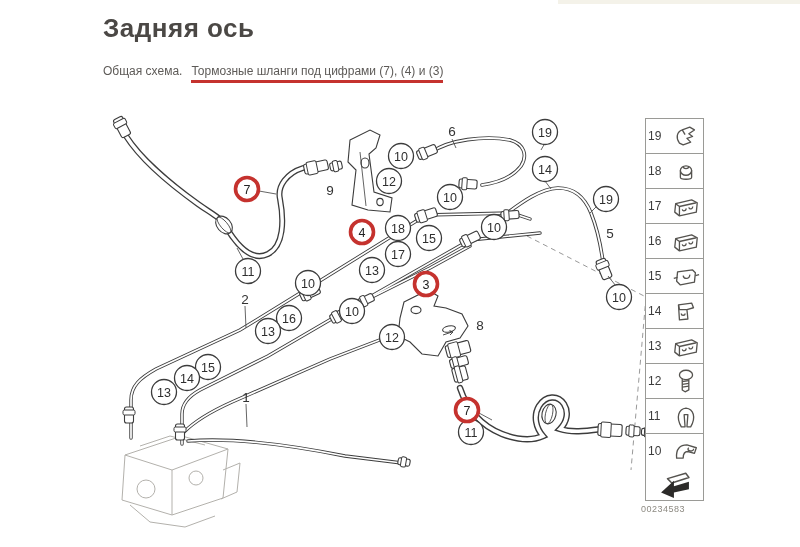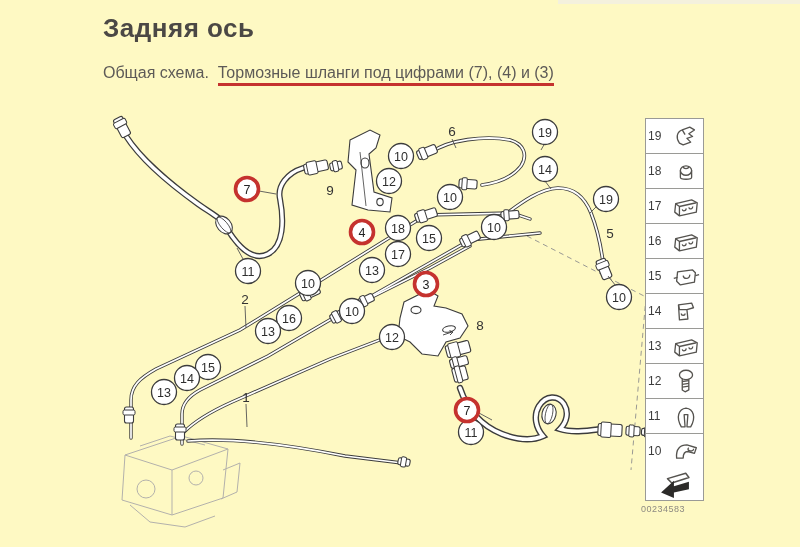--- a/index.html
+++ b/index.html
@@ -1,19 +1,19 @@
 <!DOCTYPE html>
 <html><head>
 <meta charset="utf-8">
 <style>
   html,body{margin:0;padding:0;background:#e8e8e8;font-family:"Liberation Sans",sans-serif;}
-  #canvas{position:relative;width:800px;height:547px;background:#fef9c3;overflow:hidden;margin:0 auto;}
+  #canvas{position:relative;width:800px;height:547px;background:#ffffff;overflow:hidden;margin:0 auto;}
   #scan-edge{position:absolute;left:558px;top:0;width:242px;height:4px;background:#f1efe3;opacity:.8;}
   #page-title{position:absolute;left:103px;top:13px;font-size:26px;font-weight:bold;color:#4b4845;letter-spacing:.5px;}
-  #subtitle{position:absolute;left:103px;top:64px;font-size:16px;color:#5d5a57;white-space:nowrap;}
+  #subtitle{position:absolute;left:103px;top:64px;font-size:12px;color:#5d5a57;white-space:nowrap;}
   #subtitle .hl{margin-left:9px;padding-bottom:2px;border-bottom:3px solid #c5322e;}
   #diagram-svg{position:absolute;left:0;top:0;}
   
   #legend{position:absolute;left:645px;top:118px;width:57px;border:1px solid #9a9a96;background:#fff;}
   .legend-row{height:34px;border-bottom:1px solid #9a9a96;display:flex;align-items:center;}
   .legend-row:last-child{border-bottom:none;}
   .legend-num{width:21px;font-size:12px;color:#3c3c3c;padding-left:2px;}
   .legend-icon{flex:1;display:flex;justify-content:center;align-items:center;}
   .legend-footer{height:32px;display:flex;align-items:center;justify-content:center;}
   #drawing-id{position:absolute;left:641px;top:504px;width:66px;font-size:9px;color:#8d8a82;letter-spacing:.5px;}

